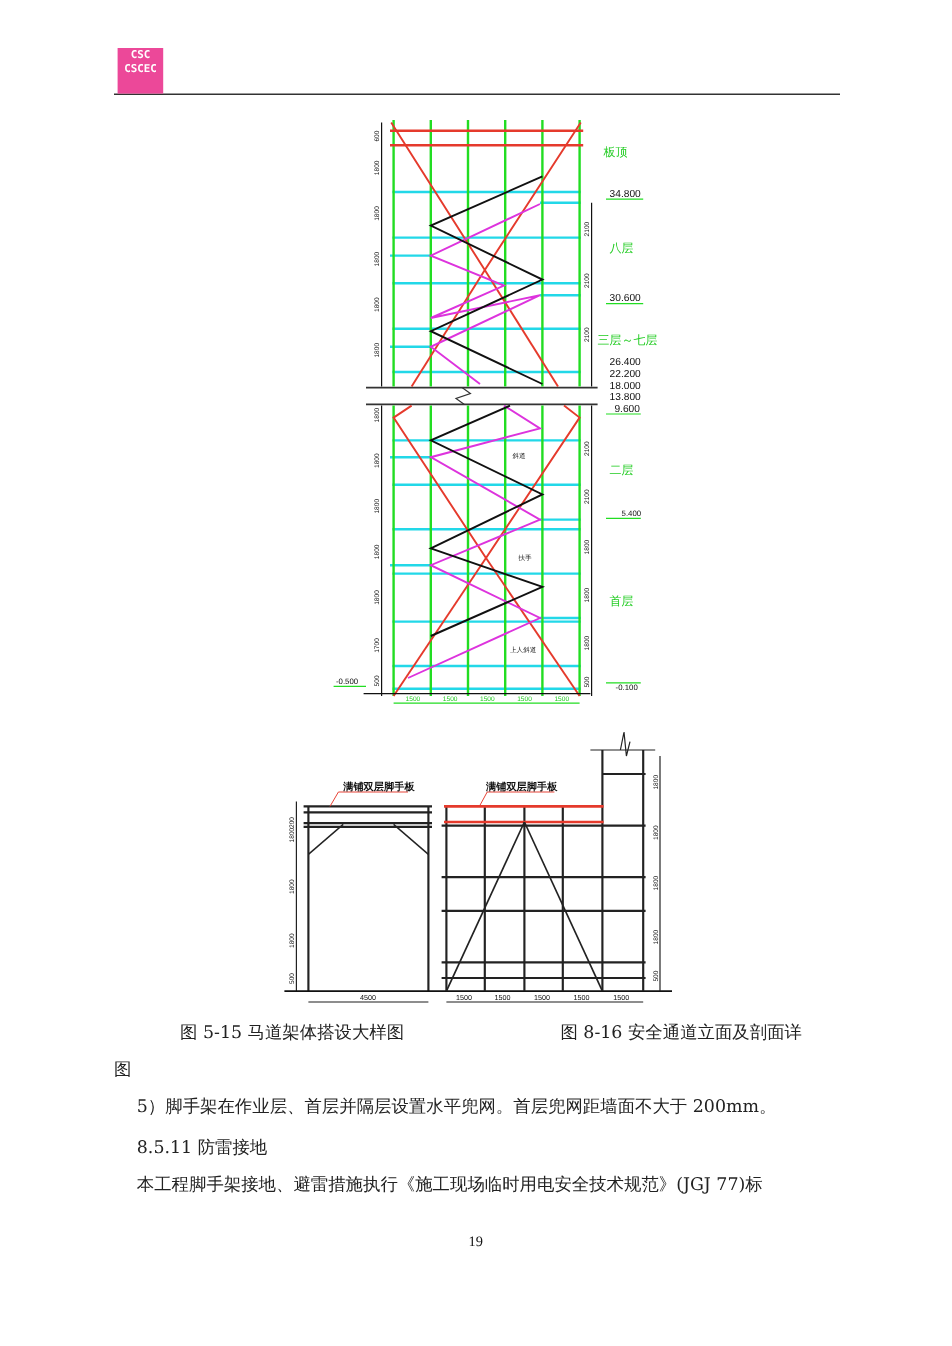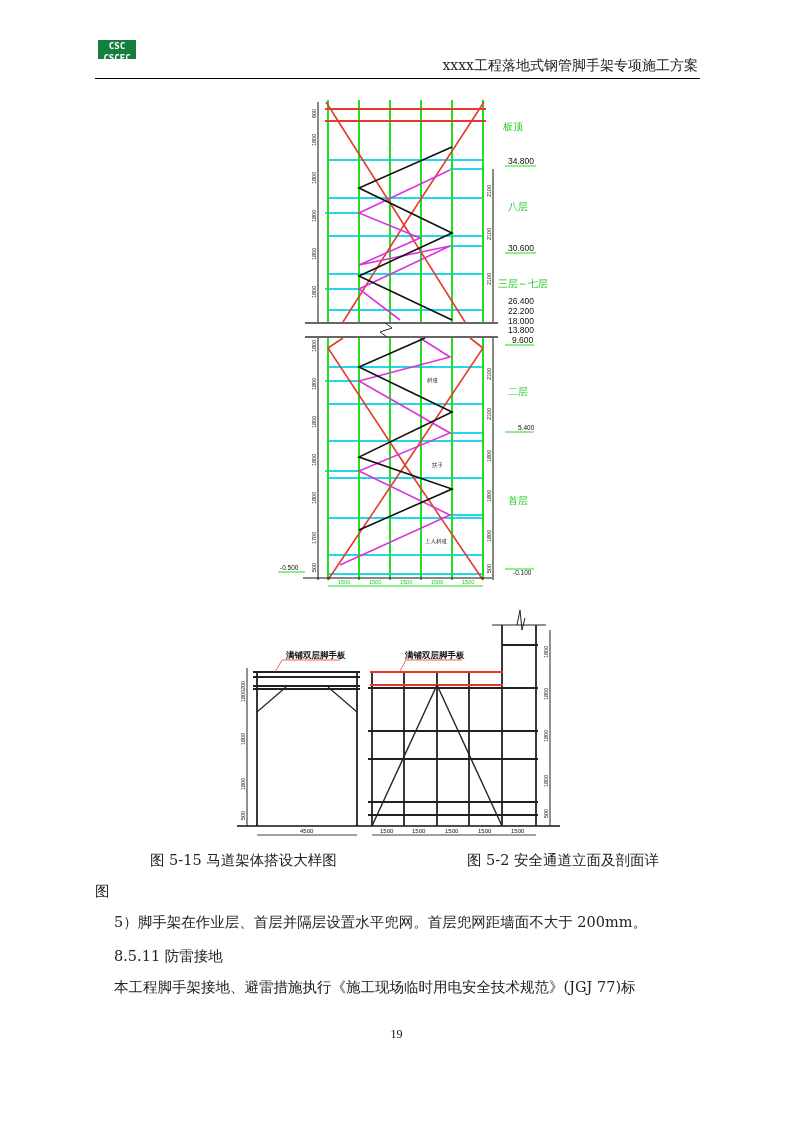--- a/index.html
+++ b/index.html
@@ -1,39 +1,38 @@
 <!DOCTYPE html>
 <html><head>
   <meta charset="utf-8">
   <style>
     html, body { margin:0; padding:0; background:#fff; }
     body { width:793px; height:1122px; position:relative; overflow:hidden;
            font-family:"DejaVu Serif", "Liberation Serif", serif; color:#111; }
     .header { position:absolute; left:95px; top:38px; width:605px; height:40px; border-bottom:1.5px solid #000; }
-    .logo { position:absolute; left:3px; top:2px; width:38px; height:19px; background:#15803d;
+    .logo { position:absolute; left:3px; top:2px; width:38px; height:38px; background:#ec4899;
             color:#fff; font-family:"DejaVu Sans Mono", monospace; font-size:9px; line-height:12px;
             text-align:center; font-weight:bold; }
     .logo span { display:block; }
     .header-title { position:absolute; right:2px; bottom:3px; font-size:14px; color:#222; }
     svg text { font-family:"Liberation Sans", sans-serif; }
     .caption { position:absolute; font-size:14.5px; color:#222; }
     .para { position:absolute; left:114px; font-size:14.5px; color:#222; white-space:nowrap; }
     .para.noindent { left:95px; }
     .pagenum { position:absolute; left:0; width:793px; top:1027px; text-align:center; font-size:12px;
                font-family:"Liberation Serif", serif; }
   </style>
 </head>
 <body>
 
 <div class="header">
   <div class="logo">
     <span>CSC</span>
     <span>CSCEC</span>
   </div>
-  <div class="header-title">xxxx工程落地式钢管脚手架专项施工方案</div>
 </div>
 
 <svg style="position:absolute;left:270px;top:95px" width="300" height="500" viewBox="270 95 300 500">
 
   <line x1="305" y1="323" x2="498" y2="323" stroke="#333" stroke-width="1.5"></line>
   <line x1="305" y1="337" x2="498" y2="337" stroke="#333" stroke-width="1.5"></line>
   <polyline points="385,323 392,328 380,332 387,337" fill="none" stroke="#333" stroke-width="1"></polyline>
 
   <g stroke="#22d8e8" stroke-width="2">
     <line x1="327" y1="160" x2="484" y2="160"></line>
@@ -248,20 +247,20 @@
   <g font-size="6" fill="#111">
     <text x="380" y="833">1500</text>
       <text x="412" y="833">1500</text>
     <text x="445" y="833">1500</text>
       <text x="478" y="833">1500</text>
       <text x="511" y="833">1500</text>
   </g>
 </svg>
 
 <div class="caption" style="left:150px;top:851px">图 5-15 马道架体搭设大样图</div>
-<div class="caption" style="left:467px;top:851px">图 5-2 安全通道立面及剖面详</div>
+<div class="caption" style="left:467px;top:851px">图 8-16 安全通道立面及剖面详</div>
 <div class="caption" style="left:95px;top:882px">图</div>
 
 <div class="para" style="top:913px">5）脚手架在作业层、首层并隔层设置水平兜网。首层兜网距墙面不大于 200mm。</div>
 <div class="para" style="top:947px">8.5.11 防雷接地</div>
 <div class="para noindent" style="top:978px;left:114px">本工程脚手架接地、避雷措施执行《施工现场临时用电安全技术规范》(JGJ 77)标</div>
 
 <div class="pagenum">19</div>
 
 </body></html>

